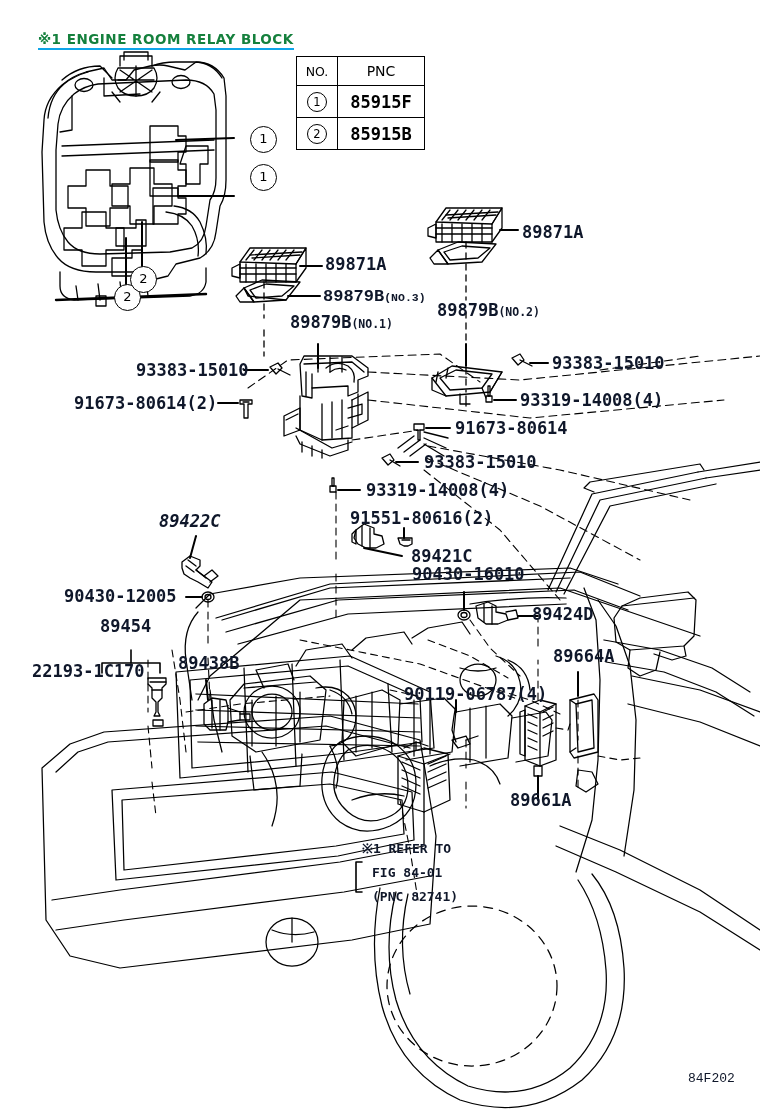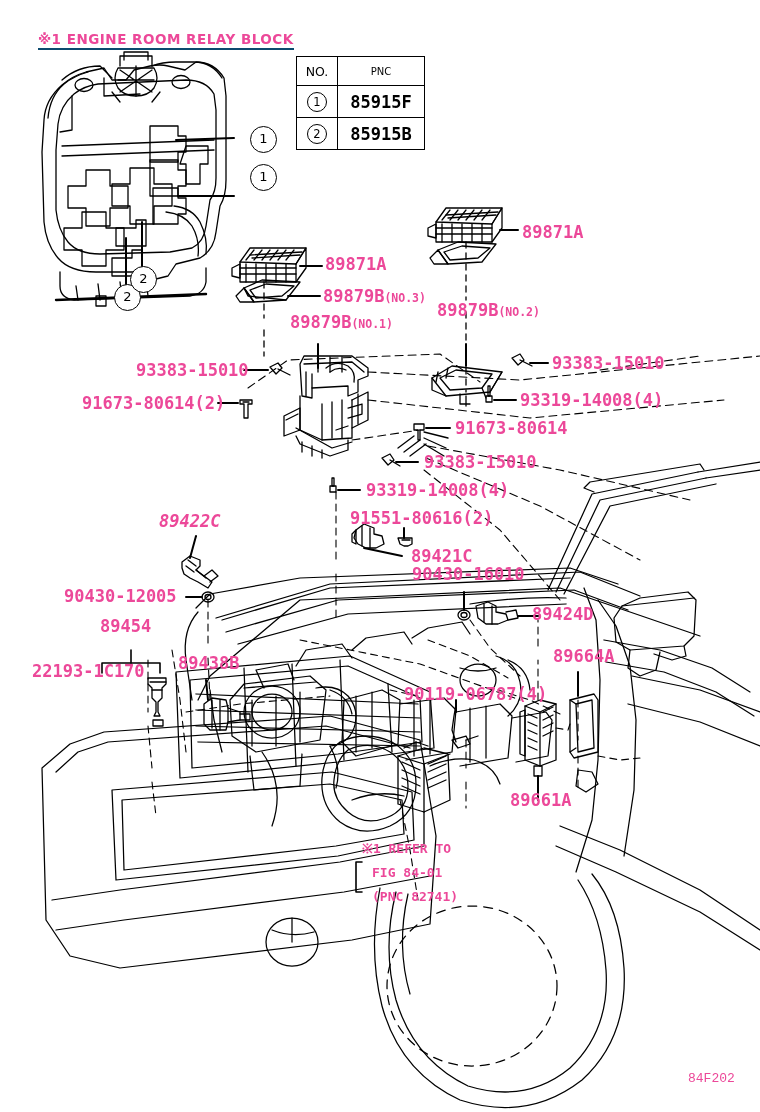--- a/index.html
+++ b/index.html
@@ -21,55 +21,55 @@
     height: 1112px;
   }
   #stage svg {
     position: absolute;
     left: 0; top: 0;
   }
   .lbl {
     position: absolute;
     font-family: "DejaVu Sans Mono", monospace;
     font-weight: bold;
-    color: #ec4899;
+    color: #0f172a;
     white-space: pre;
     letter-spacing: 0px;
     line-height: 1;
   }
   .lbl-part { font-size: 17px; }
   .lbl-sub  { font-size: 11.5px; font-weight: bold; }
   .lbl-note { font-size: 13px; }
   .lbl-fig  { font-size: 13px; font-weight: normal; font-family: Liberation Mono, monospace; }
   .title {
     position: absolute;
     left: 38px; top: 31px;
     font-family: "DejaVu Sans", sans-serif;
     font-size: 13.5px;
     font-weight: bold;
     letter-spacing: 0.5px;
-    color: #ec4899;
-    border-bottom: 2px solid #0c4a6e;
+    color: #15803d;
+    border-bottom: 2px solid #0ea5e9;
     padding-bottom: 1px;
     white-space: pre;
   }
   .tbl {
     position: absolute;
     left: 296px; top: 56px;
     border-collapse: collapse;
   }
   .tbl td, .tbl th {
     border: 1.6px solid #000;
     text-align: center;
     font-family: "DejaVu Sans", sans-serif;
     padding: 0;
     margin-left: 8px;
   }
   .tbl .h-no  { width: 40px; height: 28px; font-size: 12.5px; font-weight: normal; }
-  .tbl .h-pnc { width: 86px; height: 28px; font-size: 10px; font-weight: normal; }
+  .tbl .h-pnc { width: 86px; height: 28px; font-size: 14px; font-weight: normal; }
   .tbl .c-no  { height: 31px; }
   .tbl .c-pnc { height: 31px; font-size: 17px; font-weight: bold; font-family: "DejaVu Sans Mono", monospace; }
   .circnum {
     display: inline-block;
     width: 18px; height: 18px;
     border: 1.4px solid #000;
     border-radius: 50%;
     line-height: 18px;
     font-size: 11.5px;
     font-family: "DejaVu Sans", sans-serif;
@@ -565,28 +565,28 @@
     </table>
 
   <div class="callout" style="left:250px; top:126px;">1</div>
   <div class="callout" style="left:250px; top:164px;">1</div>
   <div class="callout" style="left:114px; top:284px;">2</div>
   <div class="callout" style="left:130px; top:266px;">2</div>
 
   <div class="lbl lbl-part" style="left:325px; top:256px;">89871A</div>
   <div class="lbl lbl-part" style="left:522px; top:224px;">89871A</div>
 
-  <div class="lbl lbl-part" style="left:323px; top:288px;"><span>89879B</span><span class="lbl-sub">(NO.3)</span></div>
+  <div class="lbl lbl-part" style="left:323px; top:288px;font-family:Liberation Mono, monospace;"><span>89879B</span><span class="lbl-sub">(NO.3)</span></div>
   <div class="lbl lbl-part" style="left:437px; top:302px;"><span>89879B</span><span class="lbl-sub">(NO.2)</span></div>
   <div class="lbl lbl-part" style="left:290px; top:314px;"><span>89879B</span><span class="lbl-sub">(NO.1)</span></div>
 
   <div class="lbl lbl-part" style="left:136px; top:362px;">93383-15010</div>
   <div class="lbl lbl-part" style="left:552px; top:355px;">93383-15010</div>
   <div class="lbl lbl-part" style="left:424px; top:454px;">93383-15010</div>
-  <div class="lbl lbl-part" style="left:82px;  top:395px;">91673-80614(2)</div>
+  <div class="lbl lbl-part" style="left:74px;  top:395px;">91673-80614(2)</div>
   <div class="lbl lbl-part" style="left:455px; top:420px;">91673-80614</div>
   <div class="lbl lbl-part" style="left:520px; top:392px;">93319-14008(4)</div>
   <div class="lbl lbl-part" style="left:366px; top:482px;">93319-14008(4)</div>
   <div class="lbl lbl-part" style="left:350px; top:510px;">91551-80616(2)</div>
   <div class="lbl lbl-part" style="left:411px; top:548px;">89421C</div>
   <div class="lbl lbl-part" style="left:412px; top:566px;">90430-16010</div>
   <div class="lbl lbl-part" style="left:159px; top:513px;font-style:italic;">89422C</div>
   <div class="lbl lbl-part" style="left:64px;  top:588px;">90430-12005</div>
   <div class="lbl lbl-part" style="left:532px; top:606px;">89424D</div>
   <div class="lbl lbl-part" style="left:100px; top:618px;">89454</div>

